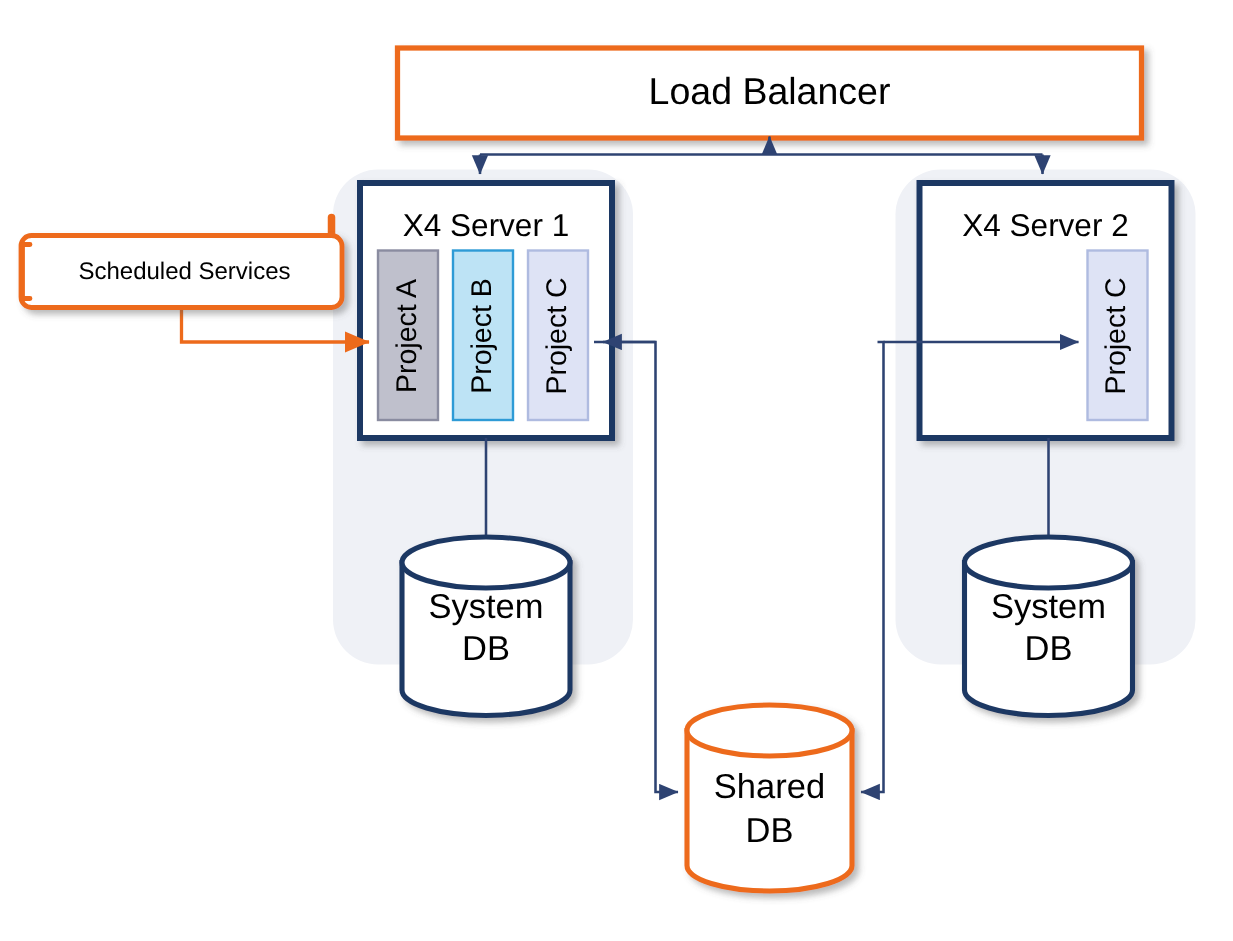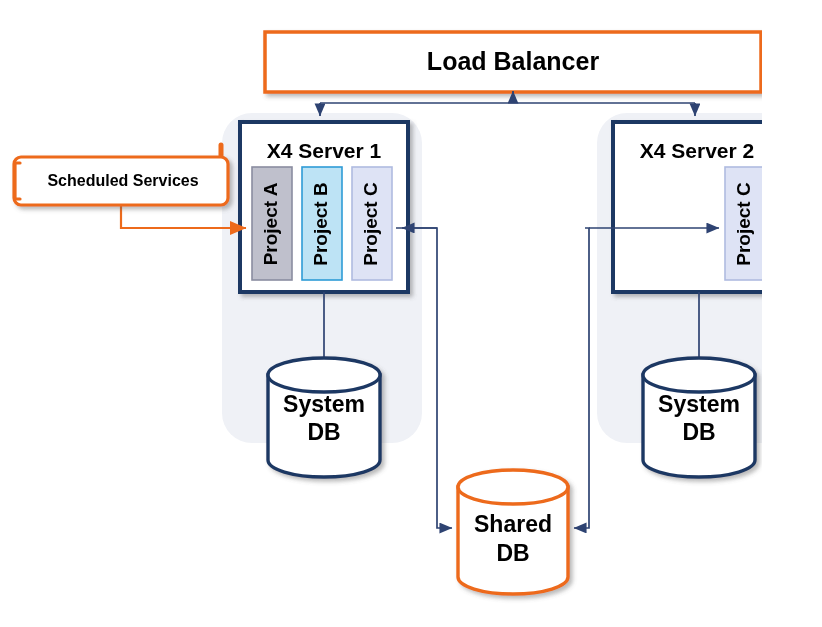--- a/index.html
+++ b/index.html
@@ -2,26 +2,25 @@
 <html><head>
 <meta charset="utf-8">
 <style>
   html, body {
     margin: 0;
     padding: 0;
     background: #ffffff;
   }
   #canvas-wrap {
     position: relative;
-    width: 762px;
+    width: 822px;
     height: 627px;
     background: #ffffff;
     overflow: hidden;
     font-family: "Liberation Sans", sans-serif;
-    font-weight: bold;
   }
   svg#diagram {
     display: block;
     width: 822px;
     height: 627px;
   }
   .lbl {
     font-family: "Liberation Sans", sans-serif;
     fill: #000000;
     dominant-baseline: middle;

